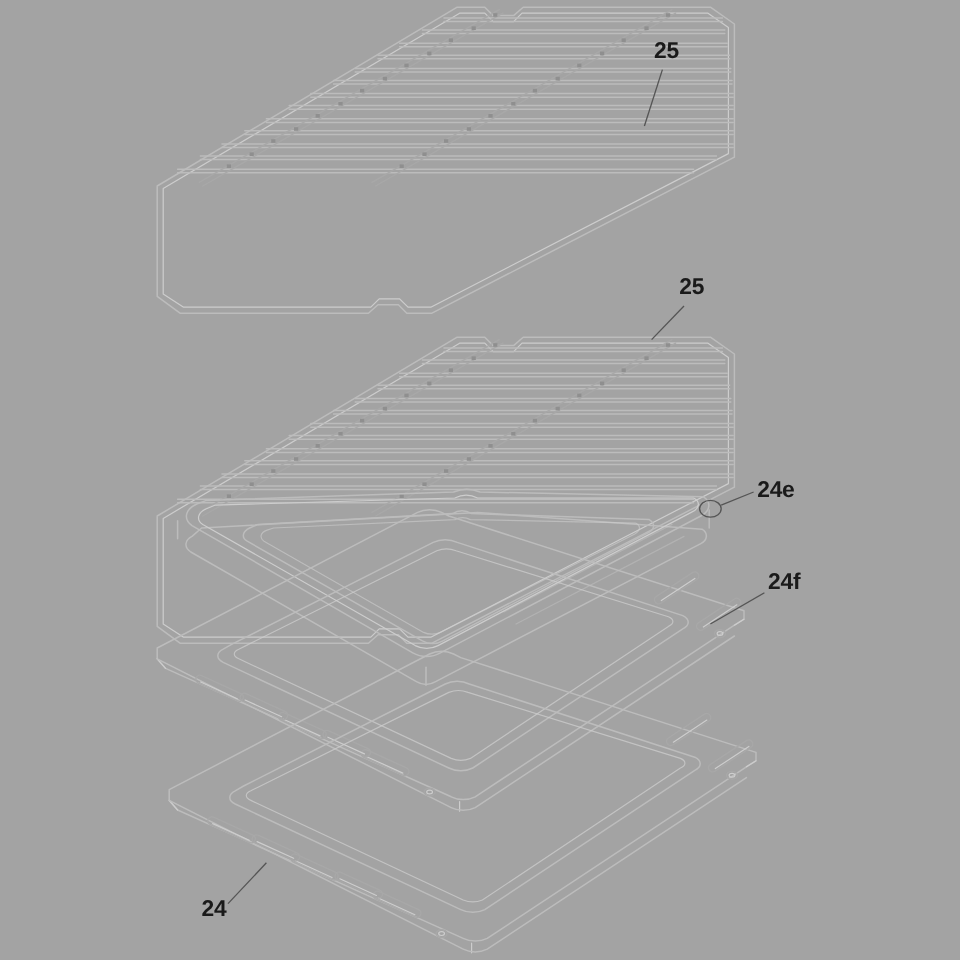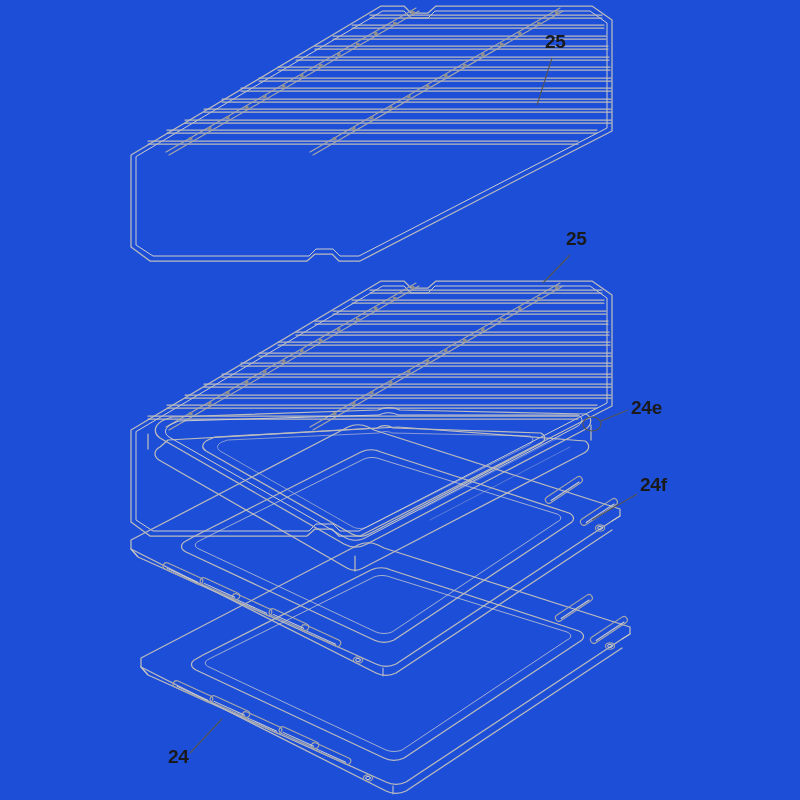--- a/index.html
+++ b/index.html
@@ -8,21 +8,21 @@
     padding: 0;
     background: #ffffff;
   }
   body {
     font-family: "Liberation Sans", sans-serif;
   }
   #diagram-root {
     position: relative;
     width: 800px;
     height: 800px;
-    background: #1d4ed8;
+    background: #a3a3a3;
     overflow: hidden;
   }
   svg#parts-svg {
     display: block;
     width: 800px;
     height: 800px;
   }
   .callout-text {
     font-family: "Liberation Sans", sans-serif;
     font-weight: bold;

